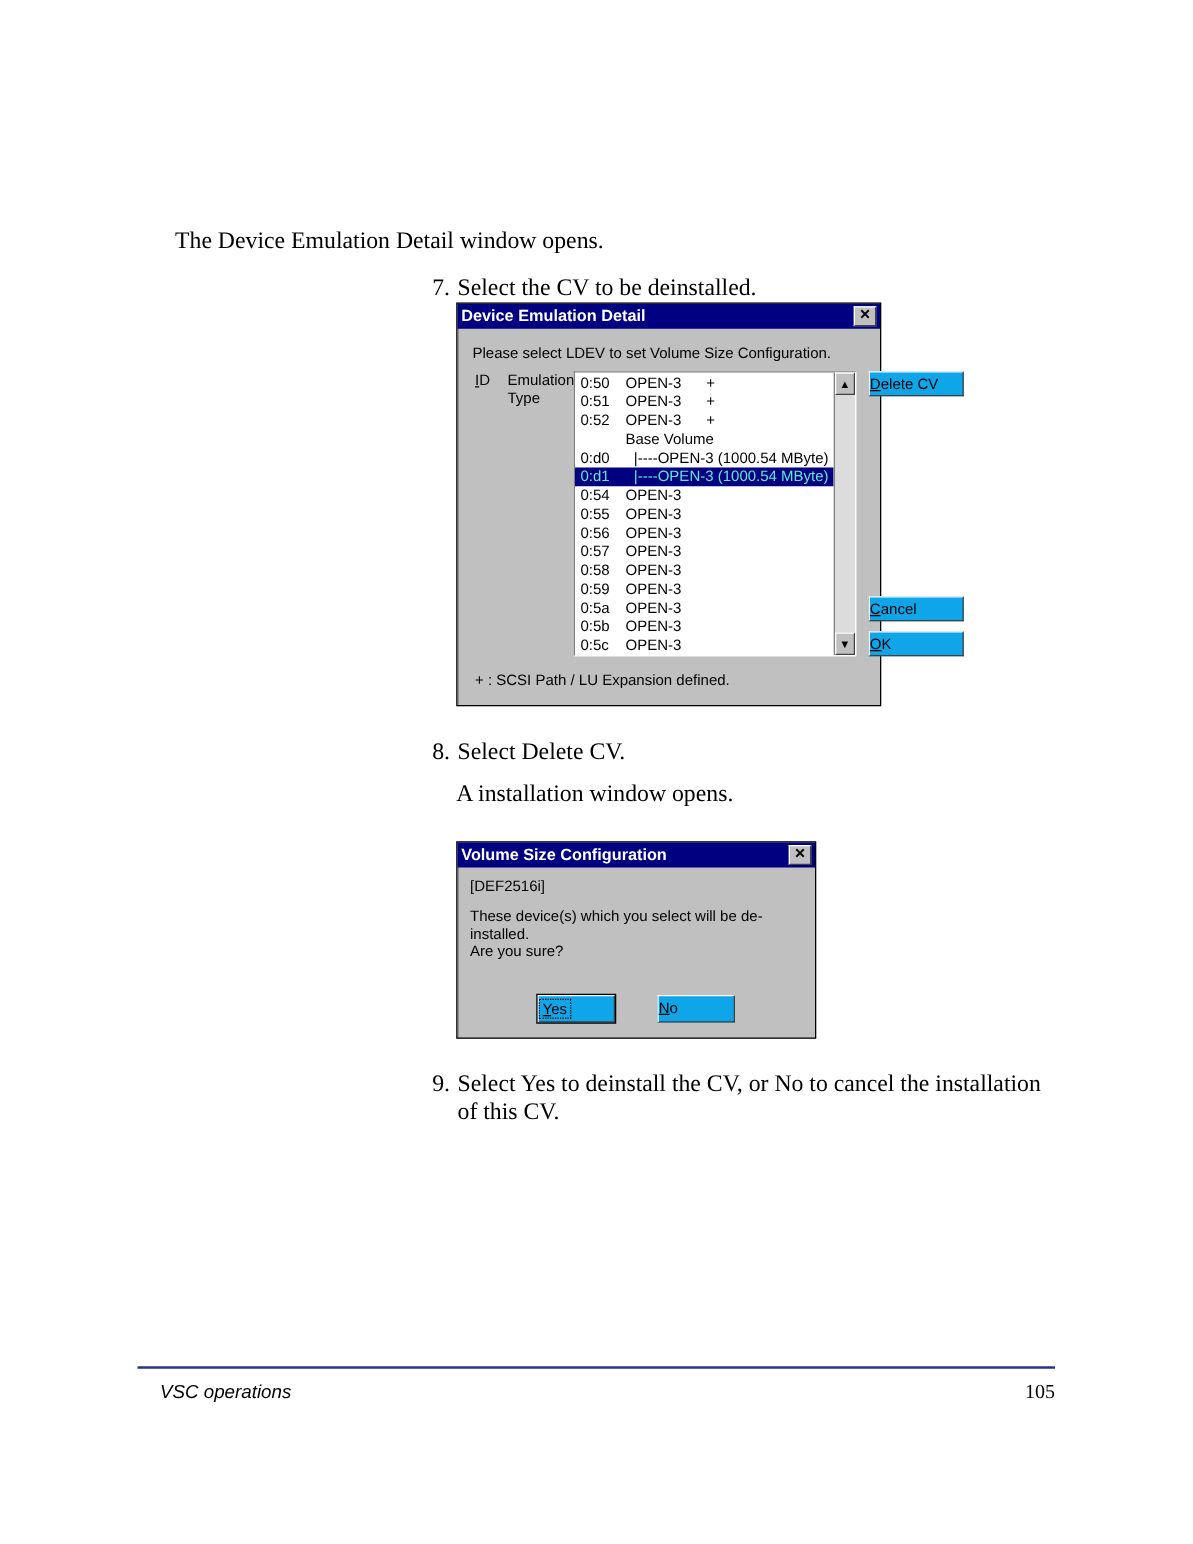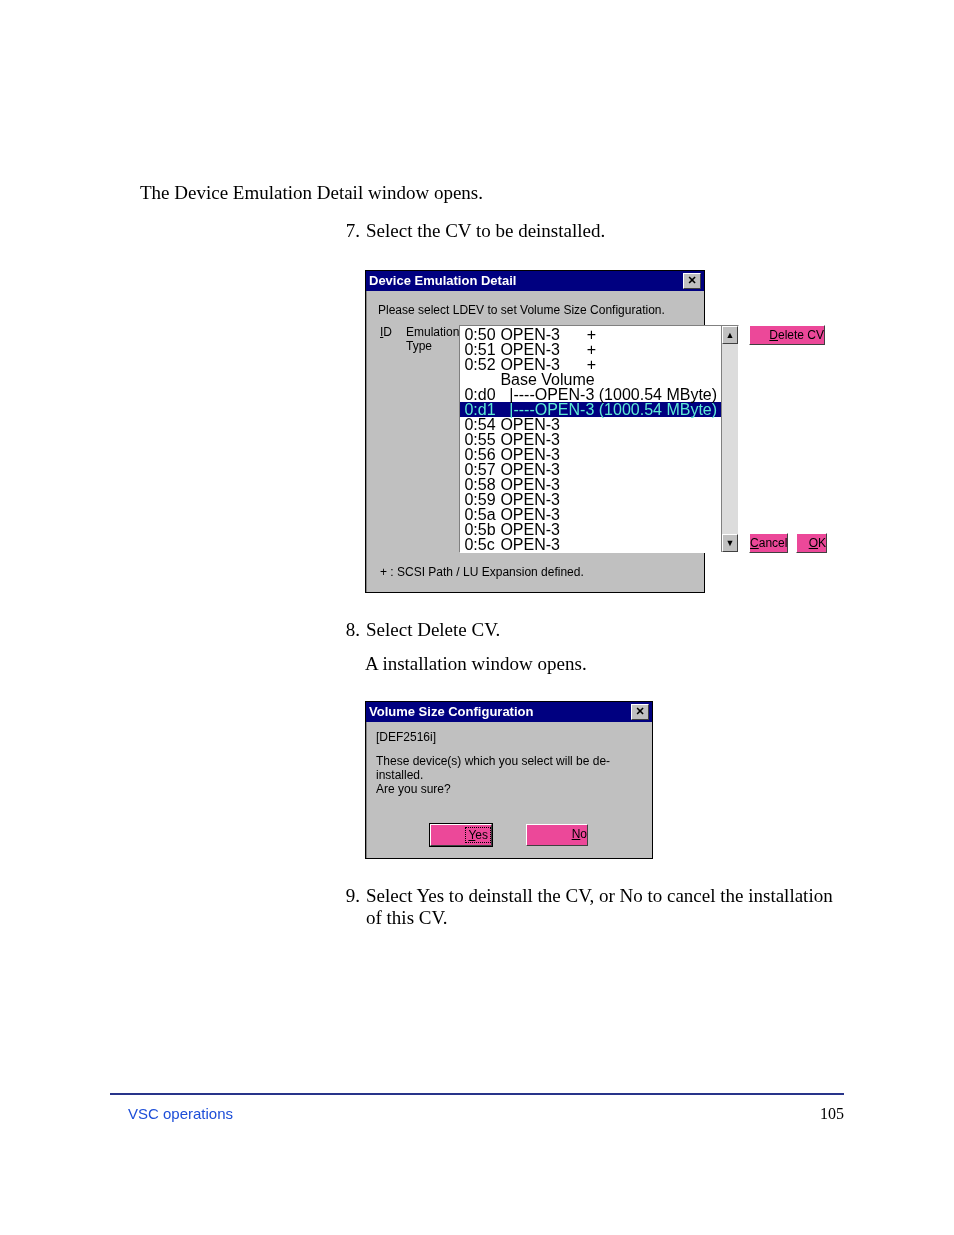--- a/index.html
+++ b/index.html
@@ -8,52 +8,52 @@
   .indent{}
   .ol-row{display:flex;margin-left:190px;margin-top:14px}
   .ol-num{width:30px;flex:none;text-align:right;padding-right:6px;font-size:19px}
   .ol-txt{font-size:19px}
   .para{margin-left:225px;margin-top:12px;font-size:19px}
 
   
   .win{font-family:"MS Sans Serif","Microsoft Sans Serif",Tahoma,Arial,sans-serif;font-size:12px;background:#c0c0c0;border:1px solid #000;box-shadow:1px 1px 0 #808080 inset;box-sizing:border-box}
   .titlebar{background:#000080;color:#fff;font-weight:bold;display:flex;align-items:center;justify-content:space-between;padding:2px 3px;font-size:13px}
   .titlebar .x{width:16px;height:14px;background:#c0c0c0;color:#000;display:flex;align-items:center;justify-content:center;border:1px solid #fff;border-right-color:#404040;border-bottom-color:#404040;font-size:11px;font-weight:bold;line-height:1}
-  .btn9x{display:inline-block;background:#ec4899;border:1px solid #fff;border-right-color:#404040;border-bottom-color:#404040;padding:2px 0;width:74px;text-align:right;font-size:12px;cursor:default}
+  .btn9x{display:inline-block;background:#0ea5e9;border:1px solid #fff;border-right-color:#404040;border-bottom-color:#404040;padding:2px 0;width:74px;text-align:left;font-size:12px;cursor:default}
   .u{text-decoration:underline}
 
   
-  .dlg1{width:340px;margin-left:225px;margin-top:28px}
+  .dlg1{width:340px;margin-left:225px;}
   .dlg1 .body{padding:8px 10px 10px 10px}
   .dlg1 .cols{display:flex;gap:10px;margin-top:4px}
   .listwrap{flex:1;display:flex;flex-direction:row}
   .listhdr{font-size:12px;padding:0 0 2px 4px;display:flex;gap:14px}
   .listbox{border:1px solid #808080;border-right-color:#fff;border-bottom-color:#fff;background:#fff;height:226px;display:flex}
-  .rows{flex:1;overflow:hidden;font-size:16px;line-height:15px;padding:1px 0}
+  .rows{flex:1;overflow:hidden;font-size:12px;line-height:15px;padding:1px 0}
   .row{display:flex;white-space:pre;padding:0 4px}
   .row .c1{width:36px}
   .row .c2{flex:1}
   .row.sel{background:#000080;color:#5eead4}
   .sb{width:16px;background:#dcdcdc;border-left:1px solid #808080;display:flex;flex-direction:column;justify-content:space-between}
   .sb .arr{height:16px;background:#c0c0c0;border:1px solid #fff;border-right-color:#404040;border-bottom-color:#404040;display:flex;align-items:center;justify-content:center;font-size:9px}
   .sidebtns{width:78px;display:flex;flex-direction:column;justify-content:space-between}
-  .sidebtns .bottom{display:flex;gap:8px}
+  .sidebtns .bottom{display:flex;flex-direction:column;gap:8px}
   .below{margin-top:10px;font-size:12px;line-height:1.6;padding-left:4px}
 
   
   .dlg2{width:288px;margin-left:225px;margin-top:26px}
   .dlg2 .body{padding:8px 10px 12px 10px;font-size:12px}
   .dlg2 .btns{display:flex;justify-content:center;gap:34px;margin-top:28px}
   .btn-default{outline:1px solid #000;outline-offset:0}
   .dotted{border:1px dotted #000;display:inline-block;padding:0 2px}
 
   
   .rule{position:absolute;left:110px;right:110px;bottom:140px;border-top:2px solid #28348a}
   .footer{position:absolute;left:128px;right:110px;bottom:112px;display:flex;justify-content:space-between;font-size:16px}
-  .footer .lbl{font-family:Arial,Helvetica,sans-serif;font-size:15px;color:#1d4ed8}
+  .footer .lbl{font-style:italic;font-family:Arial,Helvetica,sans-serif;font-size:15px;color:#000000}
 </style>
 </head>
 <body>
 <div class="page">
 
   <div class="indent body-text">The Device Emulation Detail window opens.</div>
 
   <div class="ol-row">
     <div class="ol-num">7.</div>
     <div class="ol-txt">Select the CV to be deinstalled.</div>

